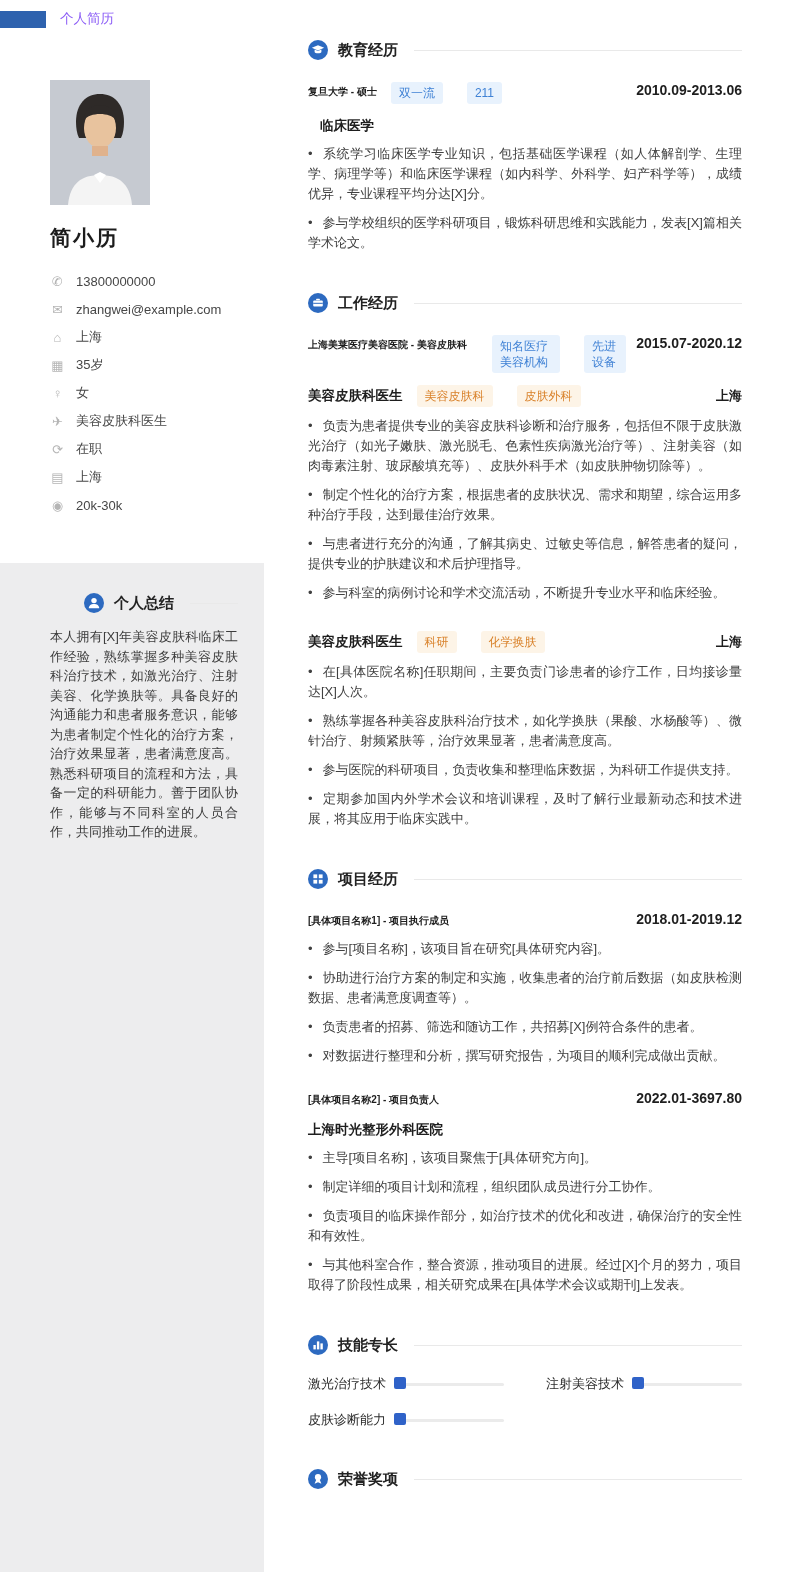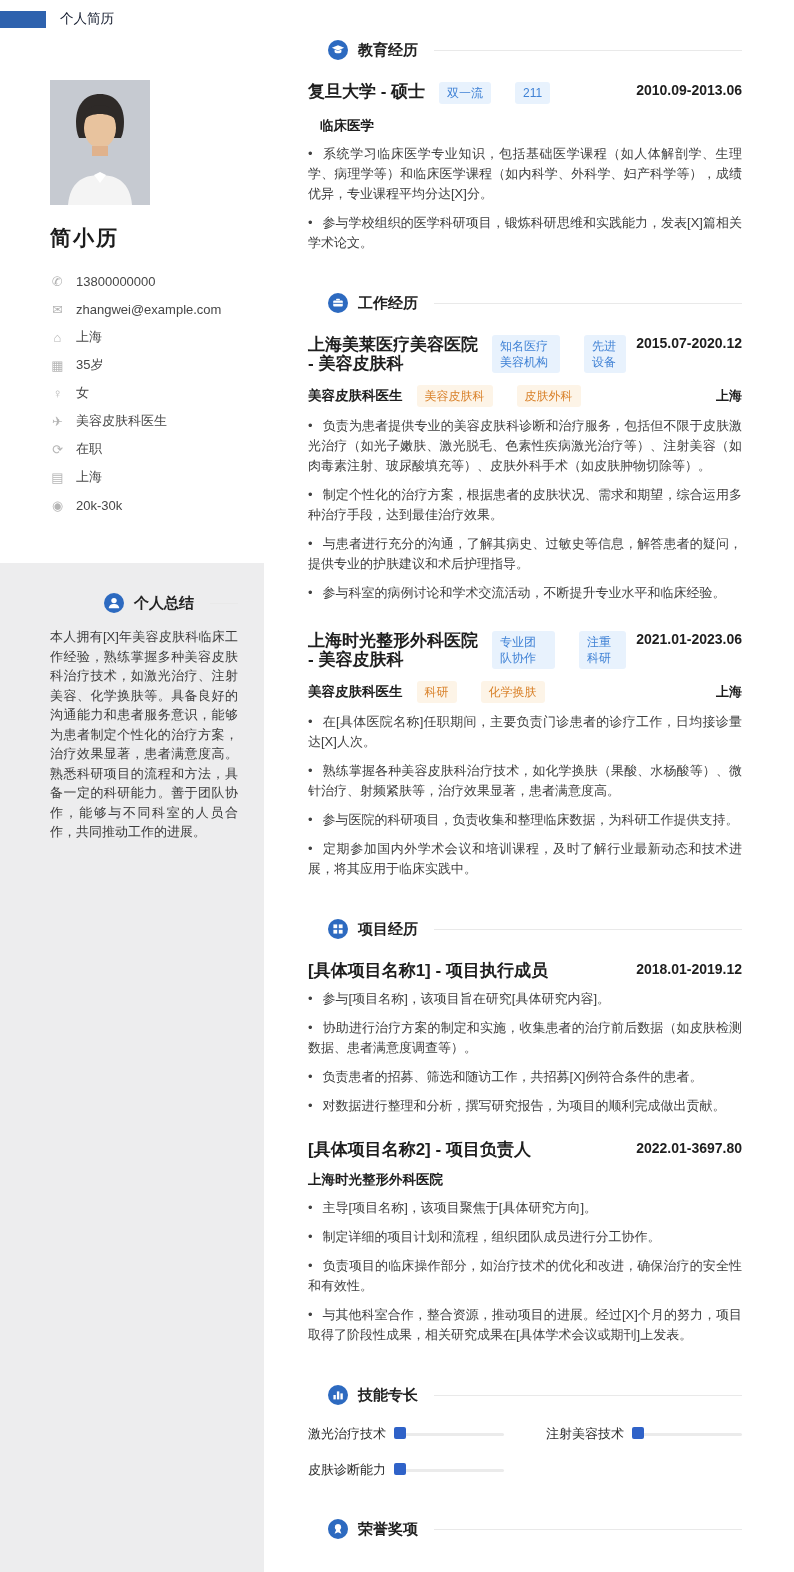--- a/index.html
+++ b/index.html
@@ -5,46 +5,46 @@
   html,body{margin:0;padding:0;}
   body{
     width:794px;height:1572px;background:#ffffff;overflow:hidden;position:relative;
     font-family:"Liberation Sans","DejaVu Sans",sans-serif;color:#333;
     -webkit-font-smoothing:antialiased;
   }
   .columns{position:absolute;inset:0;display:flex;}
   
   .page-header{position:absolute;top:10px;left:0;display:flex;align-items:center;z-index:5;}
   .header-bar{width:46px;height:17px;background:#2e62ae;}
-  .header-title{margin-left:14px;font-size:13.5px;color:#0f172a;}
+  .header-title{margin-left:14px;font-size:13.5px;color:#8b5cf6;}
   
   .left{width:264px;flex:0 0 264px;display:flex;flex-direction:column;}
   .left-top{padding:80px 28px 0 50px;}
   .photo{width:100px;height:125px;overflow:hidden;background:#c9ced6;}
   .photo svg{display:block;}
   .profile-name{margin:20px 0 0 0;font-size:21px;line-height:26px;font-weight:700;color:#1c1c1c;letter-spacing:2px;}
   .contacts{list-style:none;margin:16px 0 0 0;padding:0;}
   .contacts li{display:flex;align-items:center;height:28px;gap:11px;}
   .cicon{width:15px;text-align:center;font-size:13px;color:#b5b5b5;flex:0 0 15px;}
   .ctext{font-size:13px;color:#464646;}
   .summary-panel{margin-top:44px;flex:1;background:#ededee;padding:30px 26px 20px 50px;box-sizing:border-box;}
   .summary-panel .sec-head{padding-right:0;padding-left:34px;}
   .summary-text{margin:14px 0 0 0;font-size:13px;line-height:19.5px;color:#3c3c3c;text-align:justify;}
   
   .right{flex:1;padding:40px 52px 0 44px;box-sizing:border-box;}
   .section{margin-top:40px;}
   .section:first-child{margin-top:0;}
-  .sec-head{display:flex;align-items:center;gap:10px;margin-left:20px;}
+  .sec-head{display:flex;align-items:center;gap:10px;}
   .sec-icon{width:20px;height:20px;flex:0 0 20px;}
   .sec-title{font-size:15px;font-weight:700;color:#222;white-space:nowrap;}
   .sec-line{flex:1;height:1px;background:#e9e9e9;margin-left:6px;}
   
   .item{margin-top:22px;}
   .item-head{display:flex;align-items:flex-start;}
-  .item-title{font-weight:700;font-size:17px;color:#1e1e1e;line-height:19px;}
+  .item-title{font-weight:700;font-size:10px;color:#1e1e1e;line-height:19px;}
   .w-title{width:170px;flex:0 0 170px;}
   .tags{display:flex;gap:24px;margin-left:14px;align-items:flex-start;}
   .tag{font-size:12px;line-height:16px;padding:3px 8px;border-radius:3px;}
   .tag-blue{color:#4082d5;background:#e8f2fd;}
   .tag-orange{color:#d9822b;background:#fdf4e7;white-space:nowrap;}
   .jobtags .tag{max-width:86px;}
   .jobtags .tag:nth-child(2){max-width:54px;}
   .item-date{margin-left:auto;font-weight:700;font-size:14px;color:#1e1e1e;white-space:nowrap;padding-left:10px;}
   .role-row{display:flex;align-items:center;margin-top:12px;}
   .role{font-weight:700;font-size:13.5px;color:#1e1e1e;}
@@ -200,28 +200,20 @@
         </div>
         <div class="bullets">
           <div class="bullet">负责为患者提供专业的美容皮肤科诊断和治疗服务，包括但不限于皮肤激光治疗（如光子嫩肤、激光脱毛、色素性疾病激光治疗等）、注射美容（如肉毒素注射、玻尿酸填充等）、皮肤外科手术（如皮肤肿物切除等）。</div>
           <div class="bullet">制定个性化的治疗方案，根据患者的皮肤状况、需求和期望，综合运用多种治疗手段，达到最佳治疗效果。</div>
           <div class="bullet">与患者进行充分的沟通，了解其病史、过敏史等信息，解答患者的疑问，提供专业的护肤建议和术后护理指导。</div>
           <div class="bullet">参与科室的病例讨论和学术交流活动，不断提升专业水平和临床经验。</div>
         </div>
       </div>
 
       <div class="item" style="margin-top:28px;">
-        <div class="item-head">
-          <span class="item-title w-title">上海时光整形外科医院 - 美容皮肤科</span>
-          <span class="tags jobtags">
-            <span class="tag tag-blue">专业团队协作</span>
-            <span class="tag tag-blue">注重科研</span>
-          </span>
-          <span class="item-date">2021.01-2023.06</span>
-        </div>
         <div class="role-row">
           <span class="role">美容皮肤科医生</span>
           <span class="tags">
             <span class="tag tag-orange">科研</span>
             <span class="tag tag-orange">化学换肤</span>
           </span>
           <span class="loc">上海</span>
         </div>
         <div class="bullets">
           <div class="bullet">在[具体医院名称]任职期间，主要负责门诊患者的诊疗工作，日均接诊量达[X]人次。</div>

